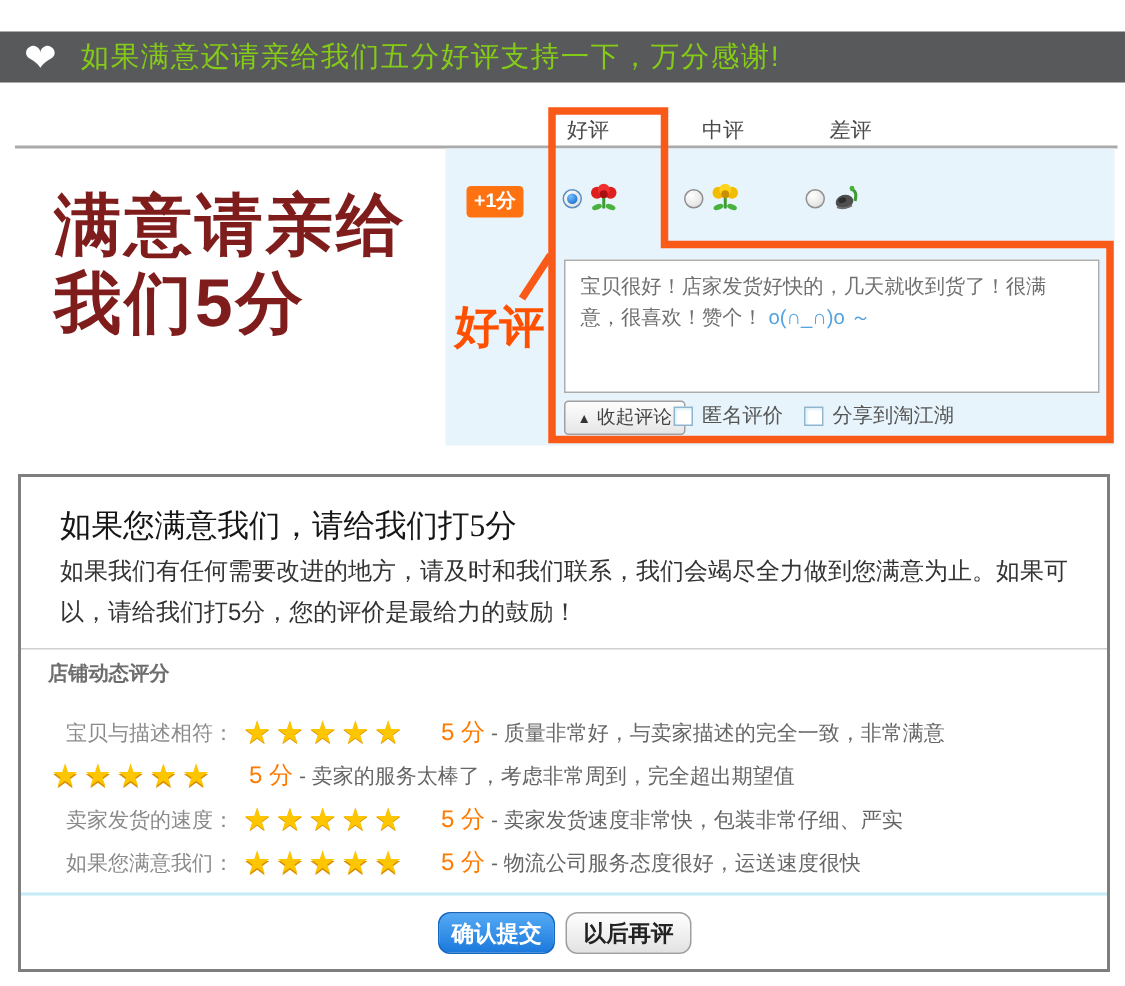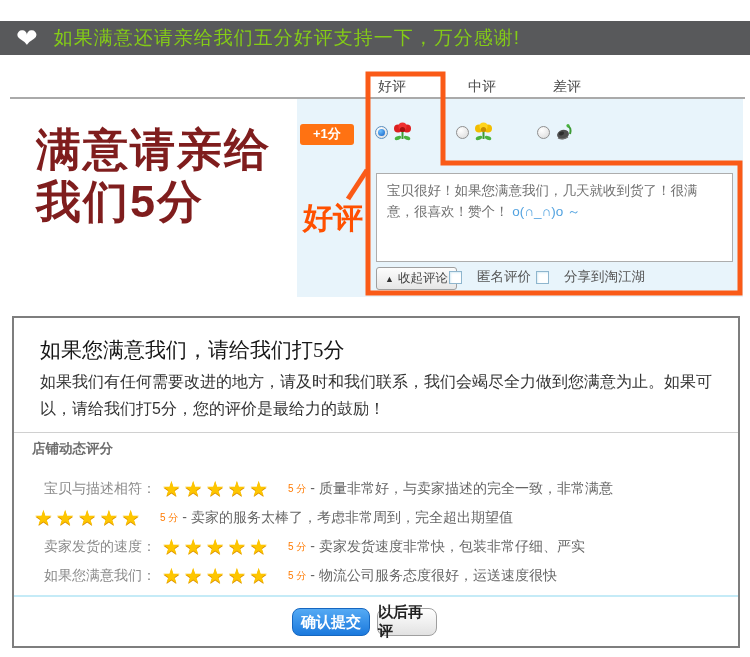--- a/index.html
+++ b/index.html
@@ -14,41 +14,41 @@
 
   
   .tab{position:absolute;top:78px;font-size:14px;color:#4a4a4a;}
   .tab-good{left:378px;} .tab-mid{left:468px;} .tab-bad{left:553px;}
   .divider{position:absolute;left:10px;top:97px;width:735px;border-top:2px solid #aaaaaa;}
   .bluepanel{position:absolute;left:297px;top:99px;width:446px;height:198px;background:#e8f4fb;}
 
   .headline{position:absolute;left:36px;top:124px;color:#7f1d1d;font-weight:900;
             font-size:45px;line-height:52px;letter-spacing:2px;}
   .callout{position:absolute;left:303px;top:198px;color:#ff5000;font-weight:900;font-size:30px;}
-  .badge{position:absolute;left:300px;top:124px;background:#ff7212;color:#fff;
-         font-size:13px;font-weight:bold;padding:1px 13px 2px;border-radius:3px;}
+  .badge{position:absolute;left:311px;top:124px;background:#ff7212;color:#fff;
+         font-size:13px;font-weight:bold;padding:1px 5px 2px;border-radius:3px;}
 
   .optgroup{position:absolute;top:122px;display:flex;align-items:center;gap:5px;height:20px;}
   .og1{left:375px;} .og2{left:456px;} .og3{left:537px;}
   .radio{width:13px;height:13px;border-radius:50%;border:1px solid #8f8f8f;
          background:radial-gradient(circle at 35% 30%,#ffffff,#d9d9d9);box-sizing:border-box;position:relative;}
   .radio.sel{border-color:#5a8fc0;}
   .radio.sel::after{content:"";position:absolute;left:2px;top:2px;width:7px;height:7px;
          border-radius:50%;background:radial-gradient(circle at 35% 30%,#6fc0ff,#0f5fc4);}
 
   .reviewbox{position:absolute;left:376px;top:173px;width:357px;height:89px;background:#fff;
              border:1px solid #adadad;box-sizing:border-box;padding:7px 10px;
              font-size:13.5px;line-height:1.55;color:#707070;}
   .reviewbox .emo{color:#53a3e0;}
 
   .collapse-btn{position:absolute;left:376px;top:267px;height:21px;padding:0 8px;
       border:1px solid #9f9f9f;border-radius:3px;background:linear-gradient(#fdfdfd,#e6e6e6);
       font-size:12.5px;color:#444;display:flex;align-items:center;gap:4px;}
   .collapse-btn .tri{font-size:9px;color:#333;}
-  .chkgroup{position:absolute;top:268px;display:flex;align-items:center;gap:15px;
+  .chkgroup{position:absolute;top:268px;display:flex;align-items:center;gap:6px;
             font-size:13.5px;color:#555;}
   .cg1{left:449px;} .cg2{left:536px;}
   .chk{width:13px;height:13px;border:1px solid #8fb6ce;background:#fff;box-sizing:border-box;
        box-shadow:inset 1px 1px 2px #d9ecf5;}
 
   .overlay{position:absolute;left:0;top:0;width:750px;height:657px;pointer-events:none;}
 
   
   .card{position:absolute;left:12px;top:316px;width:724px;height:328px;background:#fff;
         border:2px solid #7e7e7e;}
@@ -57,29 +57,29 @@
   .card-body{position:absolute;left:26px;top:50px;width:684px;font-size:16px;
              color:#333;line-height:1.7;}
   .sec-divider{position:absolute;left:0;top:114px;width:100%;border-top:1px solid #d0d0d0;}
   .sec-label{position:absolute;left:18px;top:122px;font-size:13.5px;color:#6e6e6e;font-weight:600;}
 
   .rows{position:absolute;left:0;top:156px;width:100%;padding-left:14px;}
   .rrow{display:flex;align-items:center;height:29px;}
   .rlabel{flex:0 0 128px;text-align:right;font-size:14px;color:#8a8a8a;}
   .stars{margin-left:6px;font-size:21px;color:#fec600;letter-spacing:3px;
          text-shadow:0 1px 0 #d98f00;line-height:1;width:122px;}
-  .score{margin-left:4px;font-size:10px;color:#ff7a00;}
+  .score{margin-left:10px;font-size:16px;color:#ff7a00;}
   .rdesc{margin-left:4px;font-size:14px;color:#666;}
 
   .cyanline{position:absolute;left:0;top:277px;width:100%;border-top:2px solid #c5ebf7;}
   .btn{position:absolute;top:290px;height:28px;border-radius:8px;font-size:15px;font-weight:bold;
        display:flex;align-items:center;justify-content:center;box-sizing:border-box;}
   .btn-submit{left:278px;width:78px;background:linear-gradient(#55aaf4,#1b79dd);
               border:1px solid #1667c0;color:#fff;}
-  .btn-later{left:363px;width:60px;background:linear-gradient(#ffffff,#e2e2e2);
+  .btn-later{left:363px;width:84px;background:linear-gradient(#ffffff,#e2e2e2);
              border:1px solid #9f9f9f;color:#222;}
 </style>
 </head>
 <body>
 
 <div id="stage">
 
   <div class="banner">
     <span class="heart">❤</span>
     <span class="btxt">如果满意还请亲给我们五分好评支持一下，万分感谢!</span>
@@ -127,21 +127,21 @@
     <svg width="20" height="20" viewBox="0 0 20 20">
       <path d="M12,4 Q17,5 15,12" stroke="#3d9b35" stroke-width="2" fill="none"></path>
       <circle cx="13" cy="3.5" r="1.6" fill="#49b23e"></circle>
       <ellipse cx="8" cy="12.5" rx="6" ry="4.6" fill="#4f4f4f" transform="rotate(-15 8 12.5)"></ellipse>
       <ellipse cx="6.5" cy="11.5" rx="2.6" ry="1.8" fill="#2d2d2d" transform="rotate(-15 6.5 11.5)"></ellipse>
       <path d="M3,16 Q8,18 13,15" stroke="#6f6f6f" stroke-width="1.3" fill="none"></path>
     </svg>
   </div>
 
   <div class="reviewbox">
-    <span>宝贝很好！如果您满意我们，几天就收到货了！很满意，很喜欢！赞个！</span>
+    <span>宝贝很好！店家发货好快的，几天就收到货了！很满意，很喜欢！赞个！</span>
     <span class="emo">o(∩_∩)o ～</span>
   </div>
 
   <div class="collapse-btn">
     <span class="tri">▲</span>
     <span>收起评论</span>
   </div>
   <div class="chkgroup cg1">
     <div class="chk"></div>
     <span>匿名评价</span>

